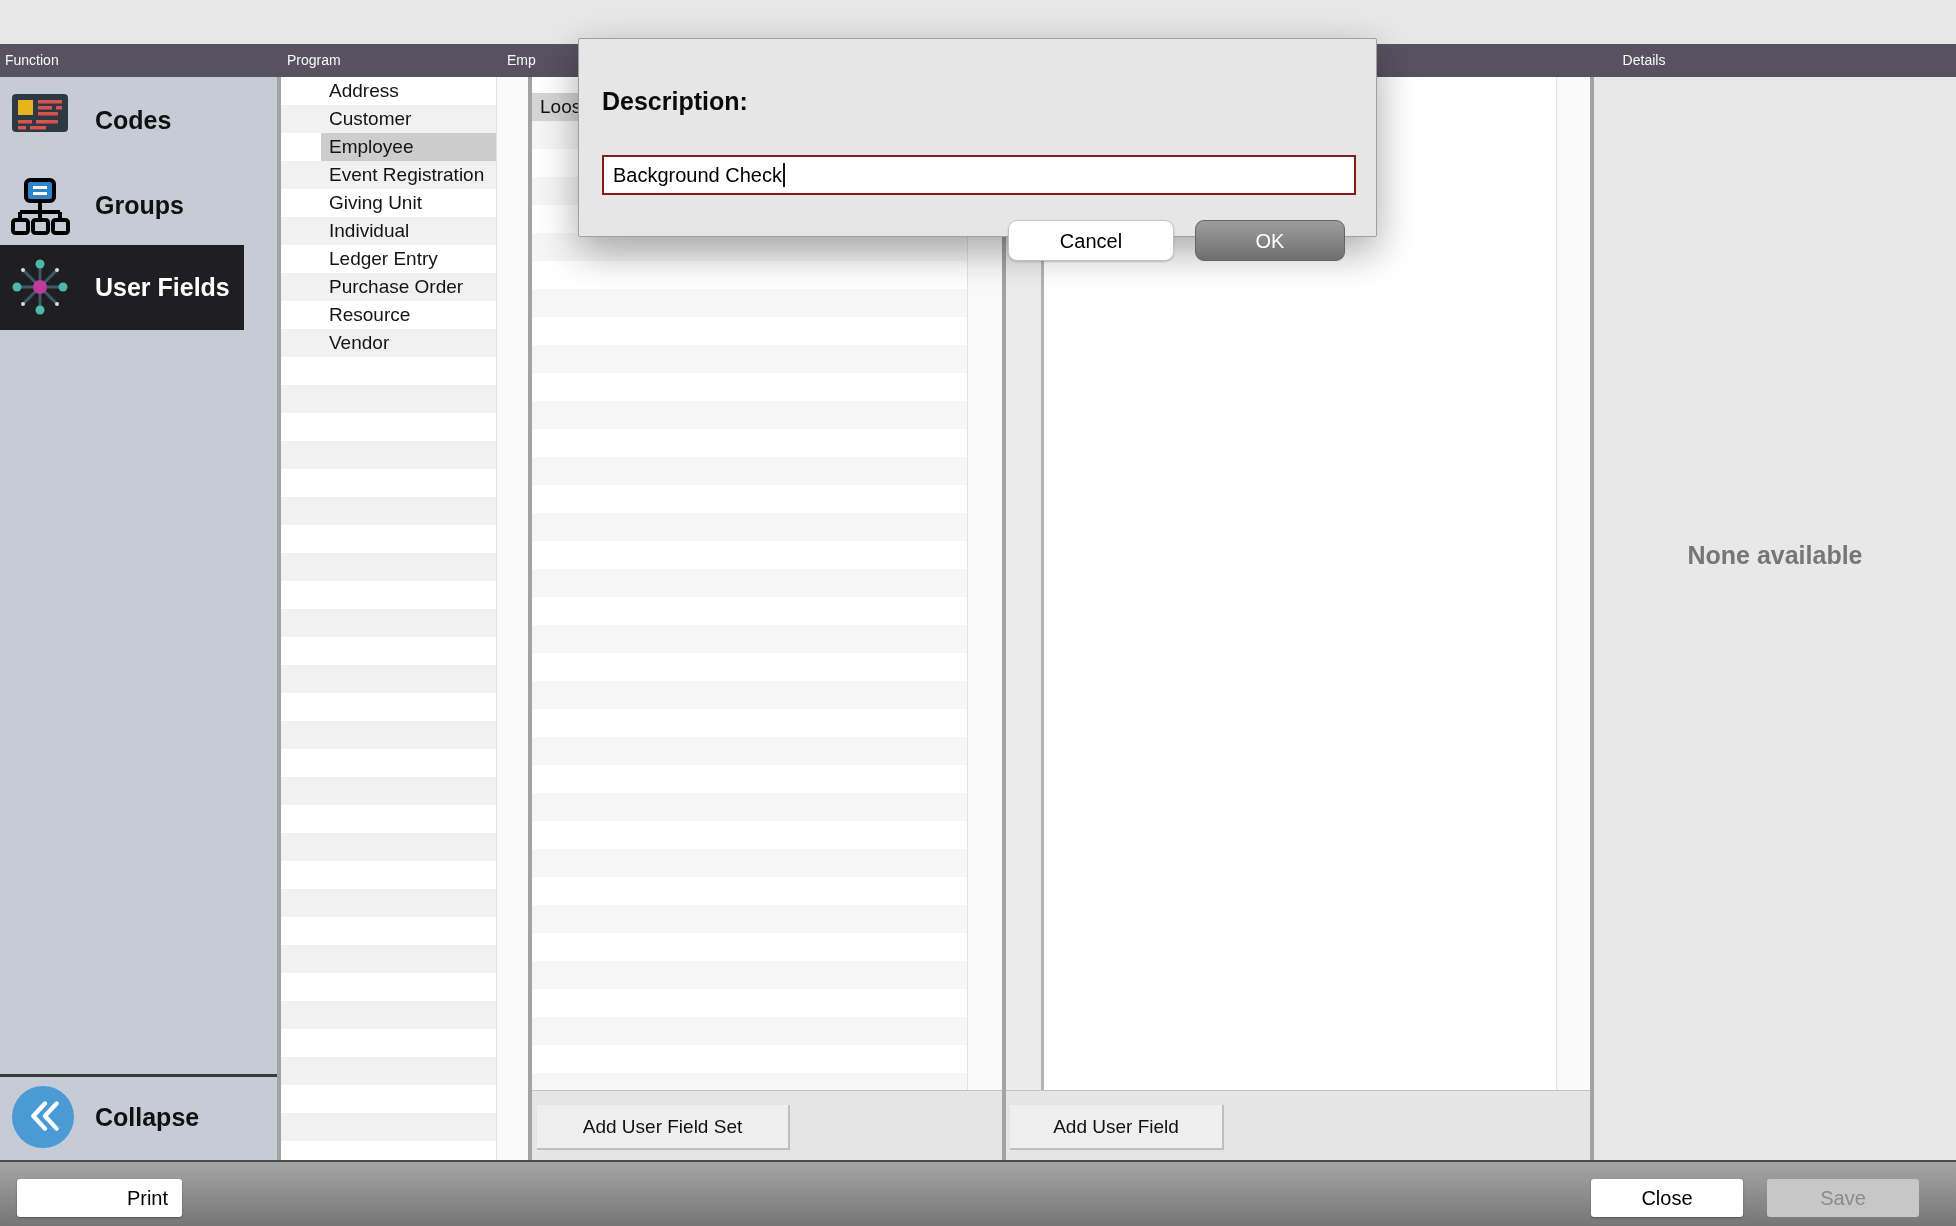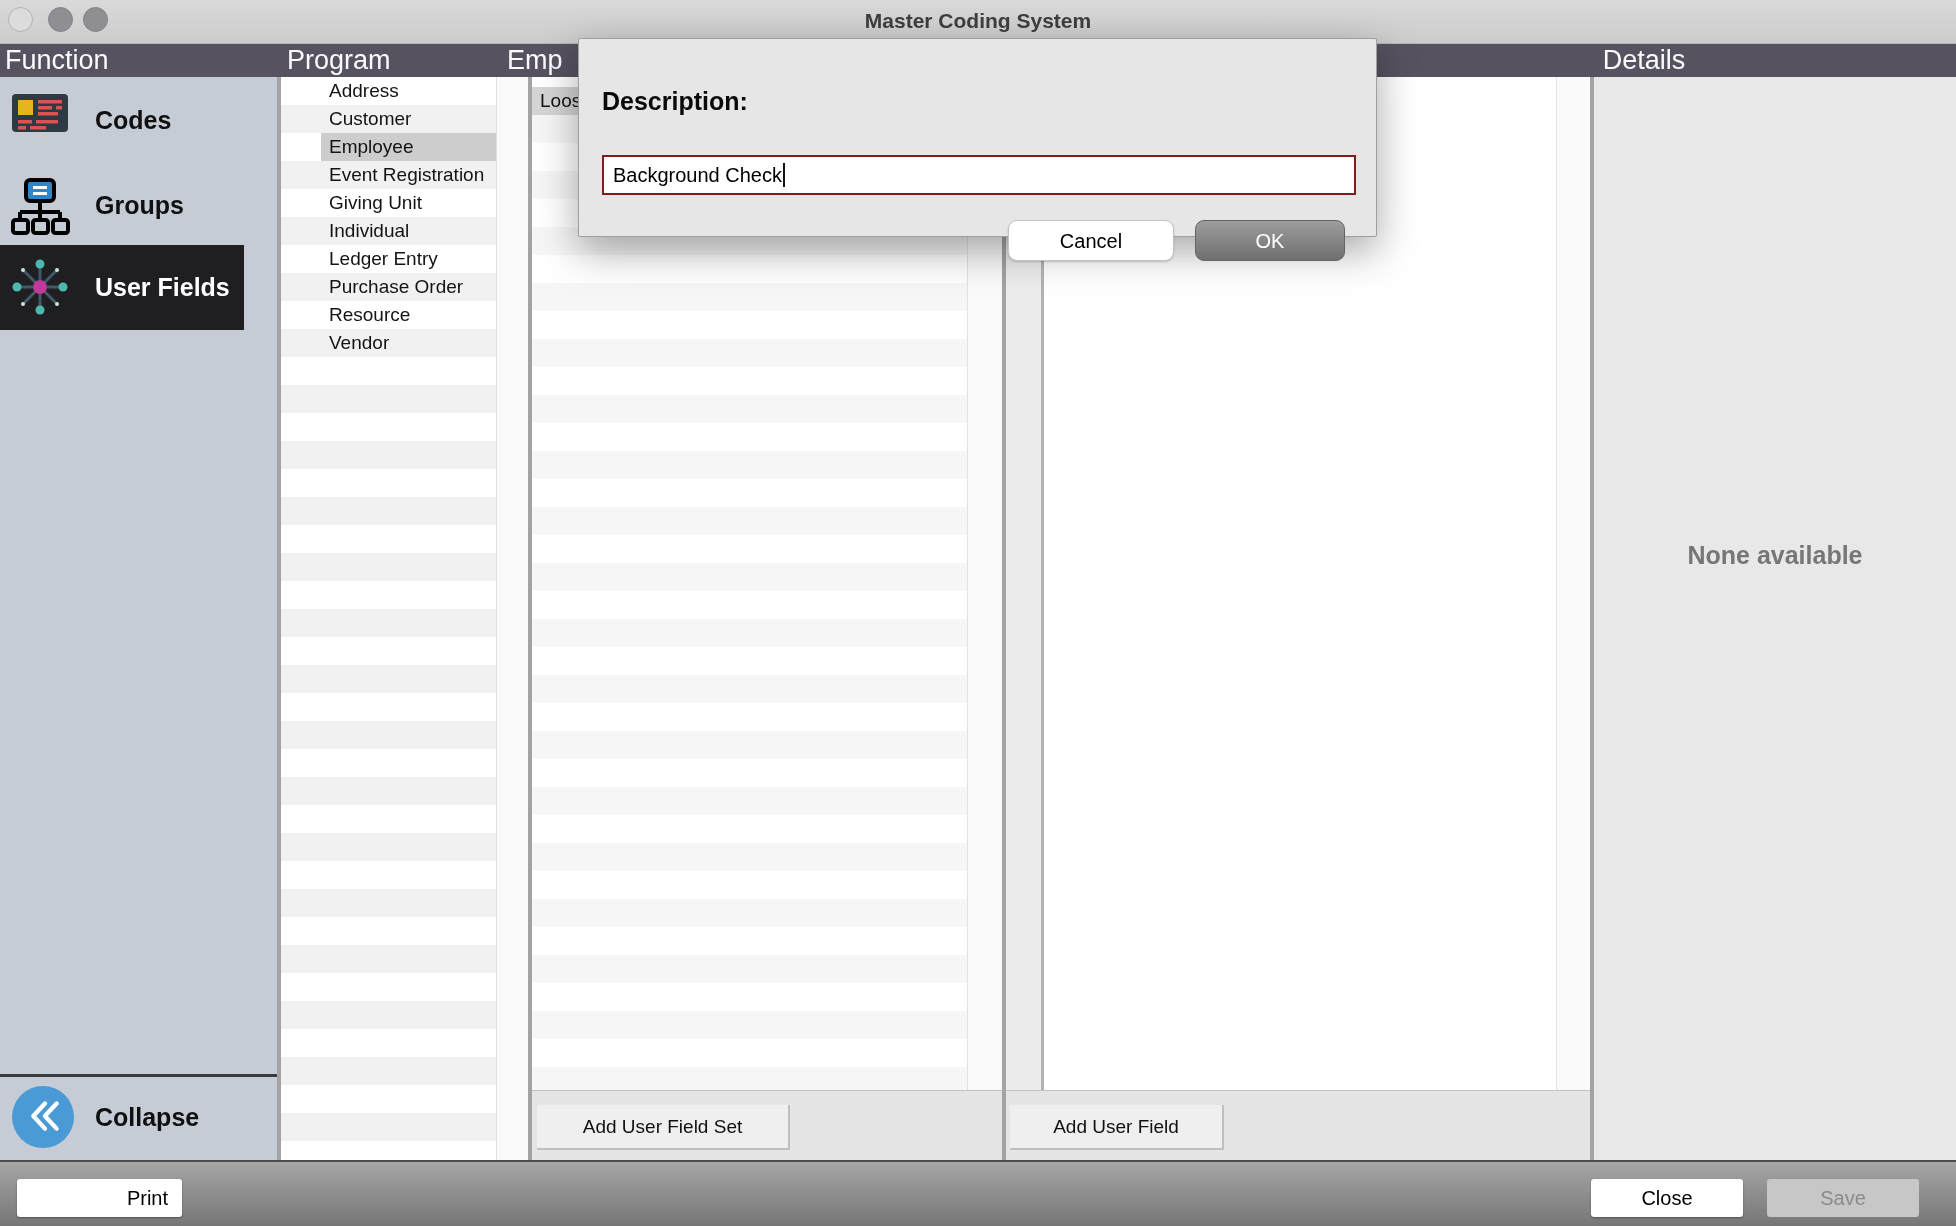--- a/index.html
+++ b/index.html
@@ -12,21 +12,21 @@
     background:linear-gradient(#d9d9d9,#cccccc); border-bottom:1px solid #b6b6b6; }
   .traffic { position:absolute; top:7px; width:25px; height:25px; border-radius:50%; }
   .t1 { left:8px;  background:#dcdcdc; border:1px solid #b2b2b2; }
   .t2 { left:48px; background:#8e8e93; border:1px solid #82828a; }
   .t3 { left:83px; background:#8e8e93; border:1px solid #82828a; }
   .win-title { position:absolute; left:0; right:0; top:0; height:44px; line-height:42px;
     text-align:center; font-size:21px; font-weight:600; color:#3e3e3e; }
 
   
   .colheader { position:absolute; left:0; top:44px; width:1956px; height:33px; background:#575260; }
-  .colheader span { position:absolute; top:0; height:33px; line-height:32px; font-size:27px;
+  .colheader span { position:absolute; top:0; height:33px; line-height:32px; font-size:14px;
     font-weight:500; color:#fbfbfd; white-space:nowrap; }
   .h-function { left:5px; }
   .h-program  { left:287px; }
   .h-employee { left:507px; }
   .h-details  { left:1594px; width:100px; text-align:center; }
 
   
   .content { position:absolute; left:0; top:77px; width:1956px; height:1083px; background:#fff; }
 
   
@@ -60,21 +60,21 @@
   .program-panel { position:absolute; left:281px; top:0; width:247px; height:1083px;
     background:repeating-linear-gradient(to bottom,#ffffff 0 28px,#f1f1f2 28px 56px);padding-left:40px; }
   .row { position:relative; width:100%; height:28px; line-height:28px; font-size:19px;
     color:#141414; padding-left:8px; white-space:nowrap; overflow:hidden; }
   .row.selected { background:#cdcdce; }
   .scroll-track { position:absolute; top:0; right:0; width:32px; height:1083px;
     background:#fafafa; border-left:1px solid #e2e2e2; }
   .program-panel .scroll-track { height:1083px; }
 
   
-  .fieldsets-panel { position:absolute; left:532px; top:10px; width:470px; height:1083px;
+  .fieldsets-panel { position:absolute; left:532px; top:16px; width:470px; height:1083px;
     background:repeating-linear-gradient(to bottom,#ffffff 0 28px,#f6f6f6 28px 56px); }
   .fieldsets-panel .row.selected { background:#d5d5d5; }
   .fieldsets-panel .scroll-track { width:35px; height:1013px; }
 
   
   .gutter { position:absolute; left:1006px; top:0; width:35px; height:1013px; background:#ececec; }
   .fields-panel { position:absolute; left:1044px; top:0; width:546px; height:1083px; background:#ffffff; }
   .fields-panel .scroll-track { width:34px; height:1013px; }
 
   
@@ -120,26 +120,20 @@
   .btn-cancel { left:429px; width:166px; background:#ffffff; border:1px solid #c3c3c3;
     color:#000; box-shadow:0 1px 2px rgba(0,0,0,.18); }
   .btn-ok { left:616px; width:150px; background:linear-gradient(#9d9d9d,#6f6f6f);
     border:1px solid #646464; color:#ffffff; }
 </style>
 </head>
 <body>
 
 <div class="window">
 
-  <div class="titlebar">
-    <span class="traffic t1"></span>
-    <span class="traffic t2"></span>
-    <span class="traffic t3"></span>
-    <div class="win-title">Master Coding System</div>
-  </div>
 
   <div class="colheader">
     <span class="h-function">Function</span>
     <span class="h-program">Program</span>
     <span class="h-employee">Emp</span>
     <span class="h-details">Details</span>
   </div>
 
   <div class="content">
 

